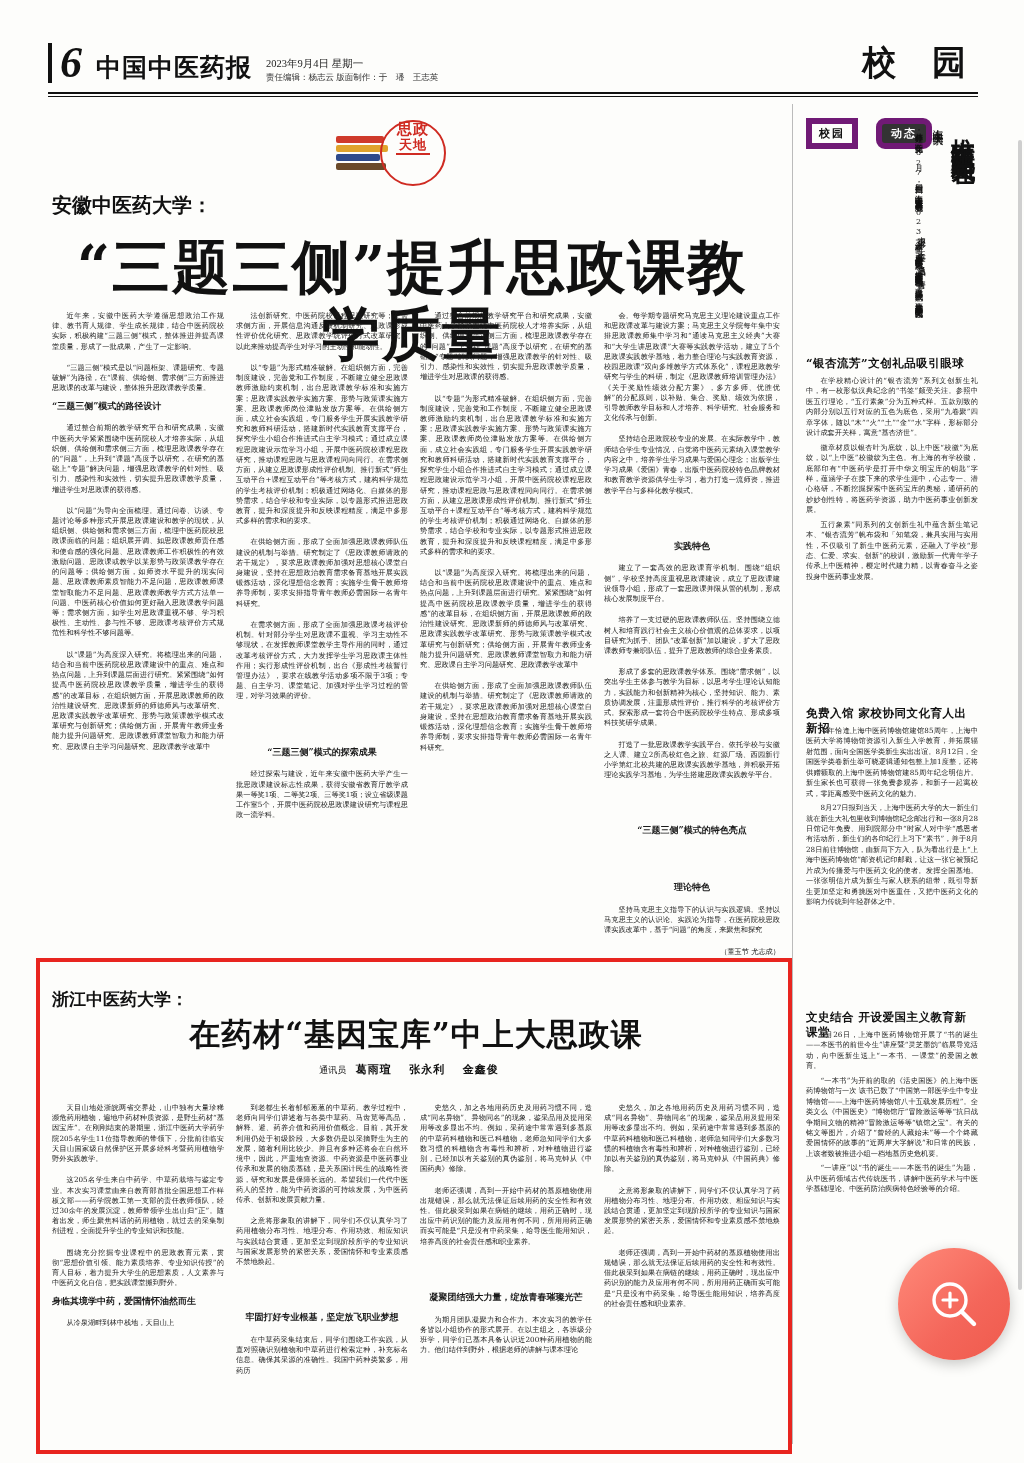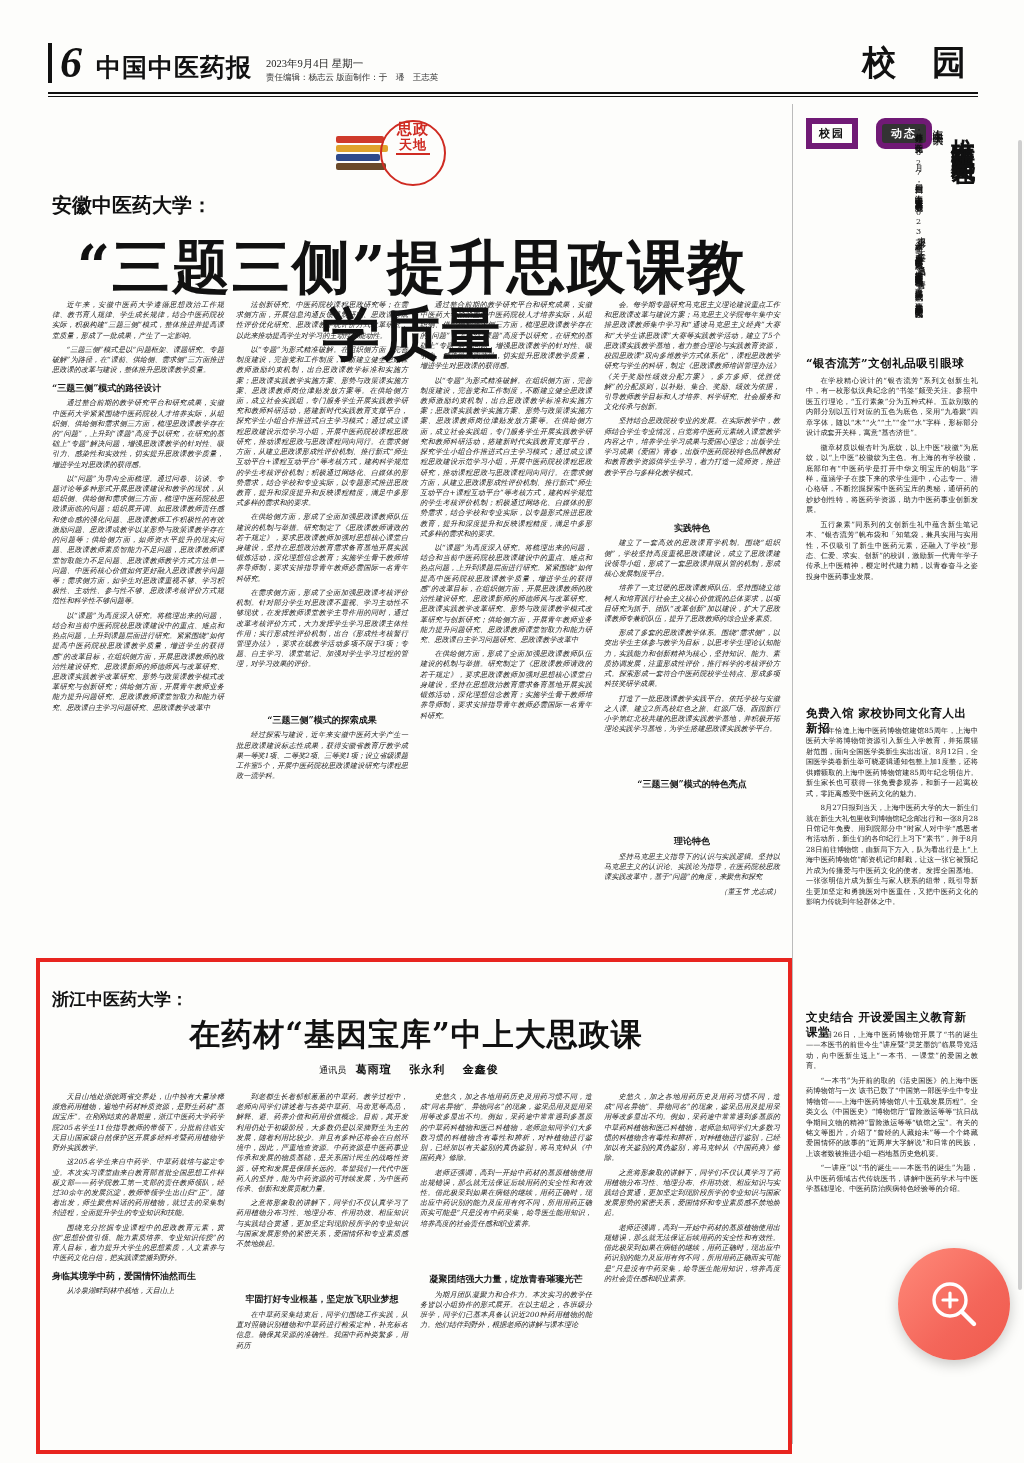--- a/index.html
+++ b/index.html
@@ -179,21 +179,21 @@
 
   
   .col {
     position: absolute;
     font-size: 7.2px;
     line-height: 1.42;
     color: #1a1a1a;
     text-align: justify;
     font-family: "DejaVu Serif", serif;
   }
-  .col p { margin: 0 0 4px 0; text-indent: 2em; font-style: italic; }
+  .col p { margin: 11px 0 4px 0; text-indent: 2em; }
   .col h4 {
     margin: 6px 0 4px 0;
     font-size: 9px;
     font-weight: bold;
     text-indent: 0;
   }
   .col h4.center { text-align: center; margin-top: 44px; }
 
   
   .art2-school {

